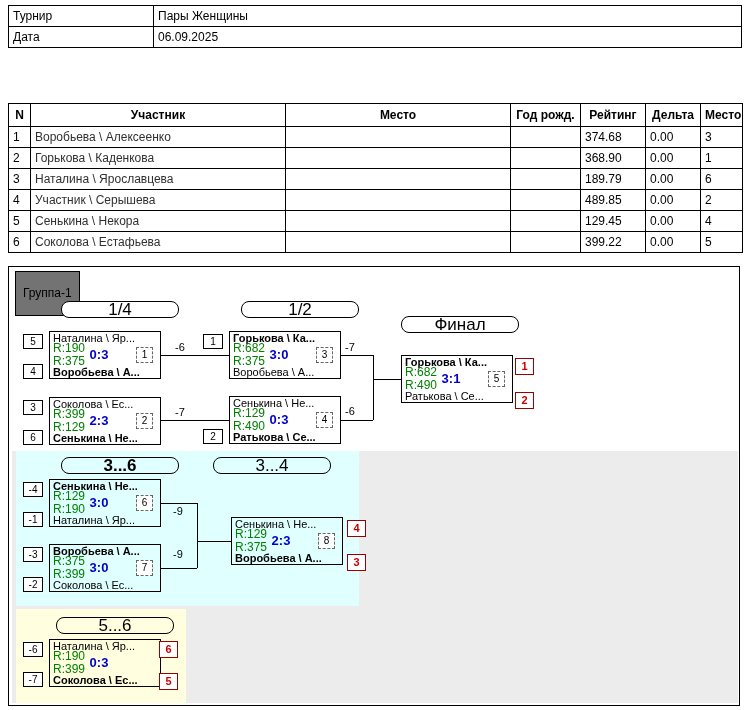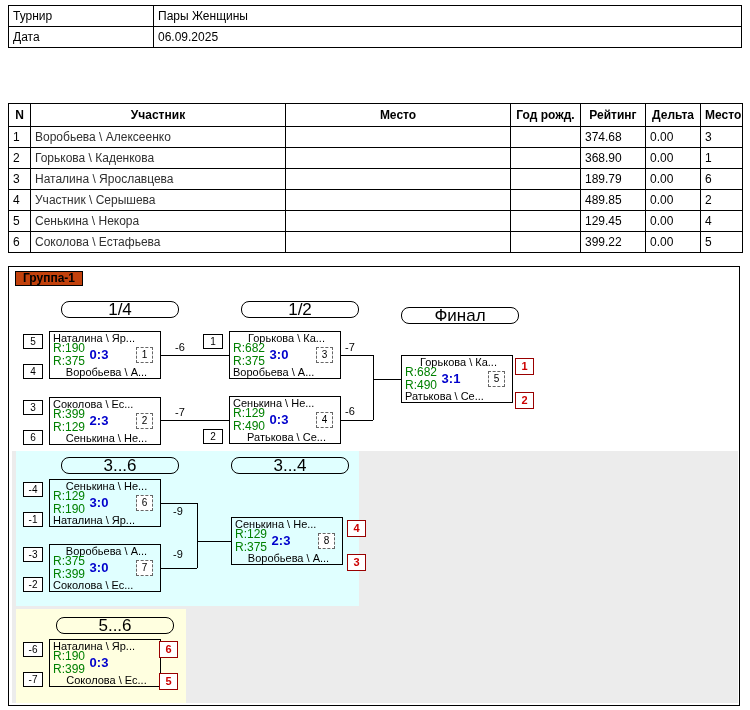--- a/index.html
+++ b/index.html
@@ -19,39 +19,39 @@
   td.lbl{font-weight:bold;}
   td.c{text-align:center;}
   td.rgt{text-align:right;}
   td.name{color:#303030;}
   
   .group{
     position:absolute;left:8px;top:266px;width:730px;height:438px;
     border:1px solid #000;background:#fff;
   }
   .grouptitle{
-    position:absolute;left:6px;top:4px;border:1px solid #000;background:#c2410c;
-    font-weight:bold;font-size:12px;padding:0 7px;line-height:13px;
+    position:absolute;left:6px;top:4px;border:1px solid #000;background:#737373;
+    font-weight:normal;font-size:12px;padding:15px 7px;line-height:13px;
   }
   .bgrect{position:absolute;}
   .pill{
     position:absolute;width:116px;height:15px;border:1px solid #000;
     border-radius:8px;text-align:center;font-size:17px;line-height:15px;background:#fff;
   }
   .pill.cy{background:#e0ffff;}
   .pill.ye{background:#ffffe0;}
   .match{
     position:absolute;width:112px;height:48px;border:1px solid #000;
     background:#fff;box-sizing:border-box;
   }
   .match.cy{background:#e0ffff;}
   .match.ye{background:#ffffe0;}
   .m-name{height:11px;line-height:11px;font-size:11px;padding:1px 0 0 3px;
     white-space:nowrap;overflow:hidden;}
-  .m-name.w{font-weight:normal;text-align:center;}
+  .m-name.w{font-weight:bold;}
   .m-mid{position:relative;height:22px;}
   .m-r{position:absolute;left:3px;font-size:12px;line-height:8px;color:#008000;}
   .m-r.r1{top:0;}
   .m-r.r2{bottom:1px;}
   .m-score{
     position:absolute;left:16px;right:28px;top:3px;text-align:center;
     font-size:13px;font-weight:bold;color:#0000cc;
   }
   .m-num{
     position:absolute;right:7px;top:3px;width:15px;height:14px;
@@ -169,23 +169,23 @@
 <div class="group">
 
   <div class="bgrect" style="left:3px;top:184px;width:726px;height:252px;background:#ececec;"></div>
   <div class="bgrect" style="left:7px;top:184px;width:343px;height:155px;background:#e0ffff;"></div>
   <div class="bgrect" style="left:7px;top:342px;width:170px;height:94px;background:#ffffe0;"></div>
 
   <div class="grouptitle">Группа-1</div>
 
   <div class="pill" style="left:52px;top:34px;">1/4</div>
   <div class="pill" style="left:232px;top:34px;">1/2</div>
-  <div class="pill" style="left:392px;top:40px;">Финал</div>
-  <div class="pill cy" style="left:52px;top:190px;">3...6</div>
-  <div class="pill cy" style="left:222px;top:190px;">3...4</div>
+  <div class="pill" style="left:392px;top:49px;">Финал</div>
+  <div class="pill cy" style="left:52px;top:190px;font-weight:bold;">3...6</div>
+  <div class="pill cy" style="left:204px;top:190px;">3...4</div>
   <div class="pill ye" style="left:47px;top:350px;">5...6</div>
 
   <div class="hline" style="left:152px;top:88px;width:68px;"></div>
   <div class="hline" style="left:152px;top:153px;width:68px;"></div>
   <div class="hline" style="left:332px;top:88px;width:32px;"></div>
   <div class="vline" style="left:364px;top:88px;height:24px;"></div>
   <div class="hline" style="left:364px;top:112px;width:28px;"></div>
   <div class="hline" style="left:332px;top:153px;width:32px;"></div>
   <div class="vline" style="left:364px;top:112px;height:41px;"></div>
   <div class="hline" style="left:152px;top:236px;width:36px;"></div>

